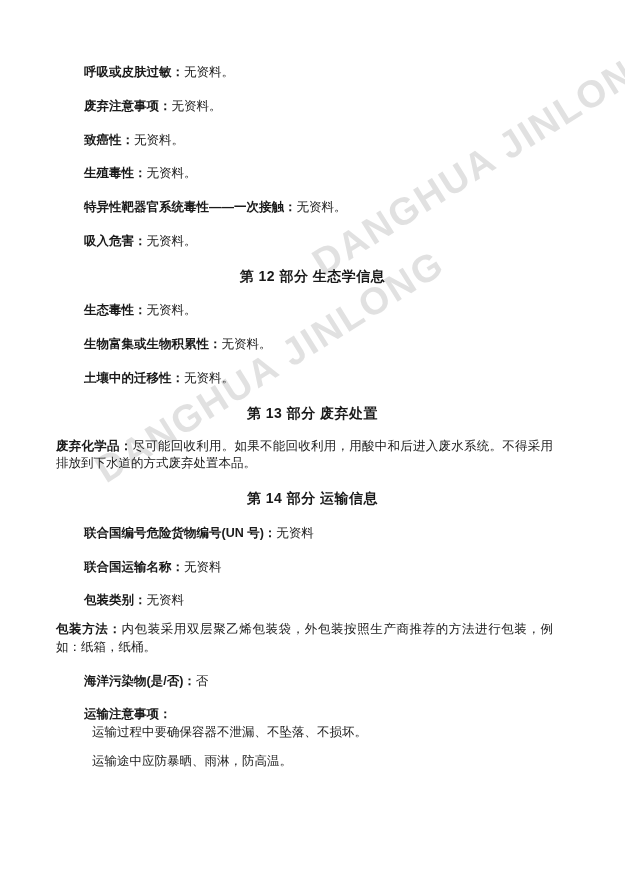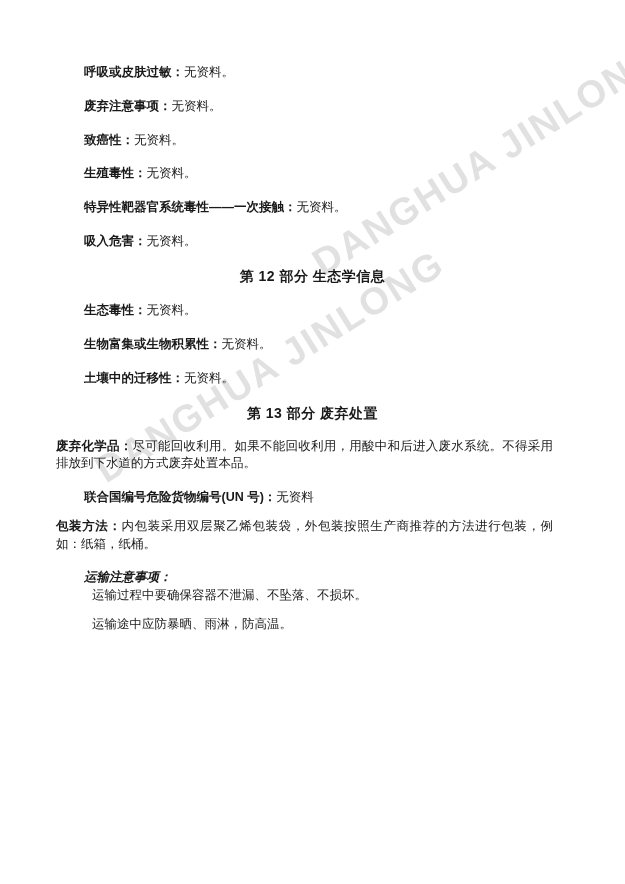--- a/index.html
+++ b/index.html
@@ -83,21 +83,20 @@
   }
   .para .lbl {
     font-weight: bold;
   }
   .indent {
     margin: 0 0 11px 0;
     padding-left: 36px;
   }
   .blk {
     margin-bottom: 0;
-    font-style: italic;
   }
 </style>
 </head>
 <body>
 
 <div class="page">
 
   <div class="watermark">
     <div class="wm-text wm1">DANGHUA JINLONG</div>
     <div class="wm-text wm2">DANGHUA JINLONG</div>
@@ -135,26 +134,36 @@
     <div class="line">
       <span class="lbl">土壤中的迁移性：</span><span class="val">无资料。</span>
     </div>
 
     <div class="section-title">第 13 部分  废弃处置</div>
 
     <div class="para">
       <span class="lbl">废弃化学品：</span><span class="val">尽可能回收利用。如果不能回收利用，用酸中和后进入废水系统。不得采用排放到下水道的方式废弃处置本品。</span>
     </div>
 
+    <div class="section-title">第 14 部分  运输信息</div>
 
     <div class="line">
       <span class="lbl">联合国编号危险货物编号(UN 号)：</span><span class="val">无资料</span>
     </div>
+    <div class="line">
+      <span class="lbl">联合国运输名称：</span><span class="val">无资料</span>
+    </div>
+    <div class="line">
+      <span class="lbl">包装类别：</span><span class="val">无资料</span>
+    </div>
     <div class="para">
       <span class="lbl">包装方法：</span><span class="val">内包装采用双层聚乙烯包装袋，外包装按照生产商推荐的方法进行包装，例如：纸箱，纸桶。</span>
+    </div>
+    <div class="line">
+      <span class="lbl">海洋污染物(是/否)：</span><span class="val">否</span>
     </div>
     <div class="line blk">
       <span class="lbl">运输注意事项：</span><span class="val"></span>
     </div>
 
     <div class="indent">运输过程中要确保容器不泄漏、不坠落、不损坏。</div>
     <div class="indent">运输途中应防暴晒、雨淋，防高温。</div>
 
   </div>
 </div>

